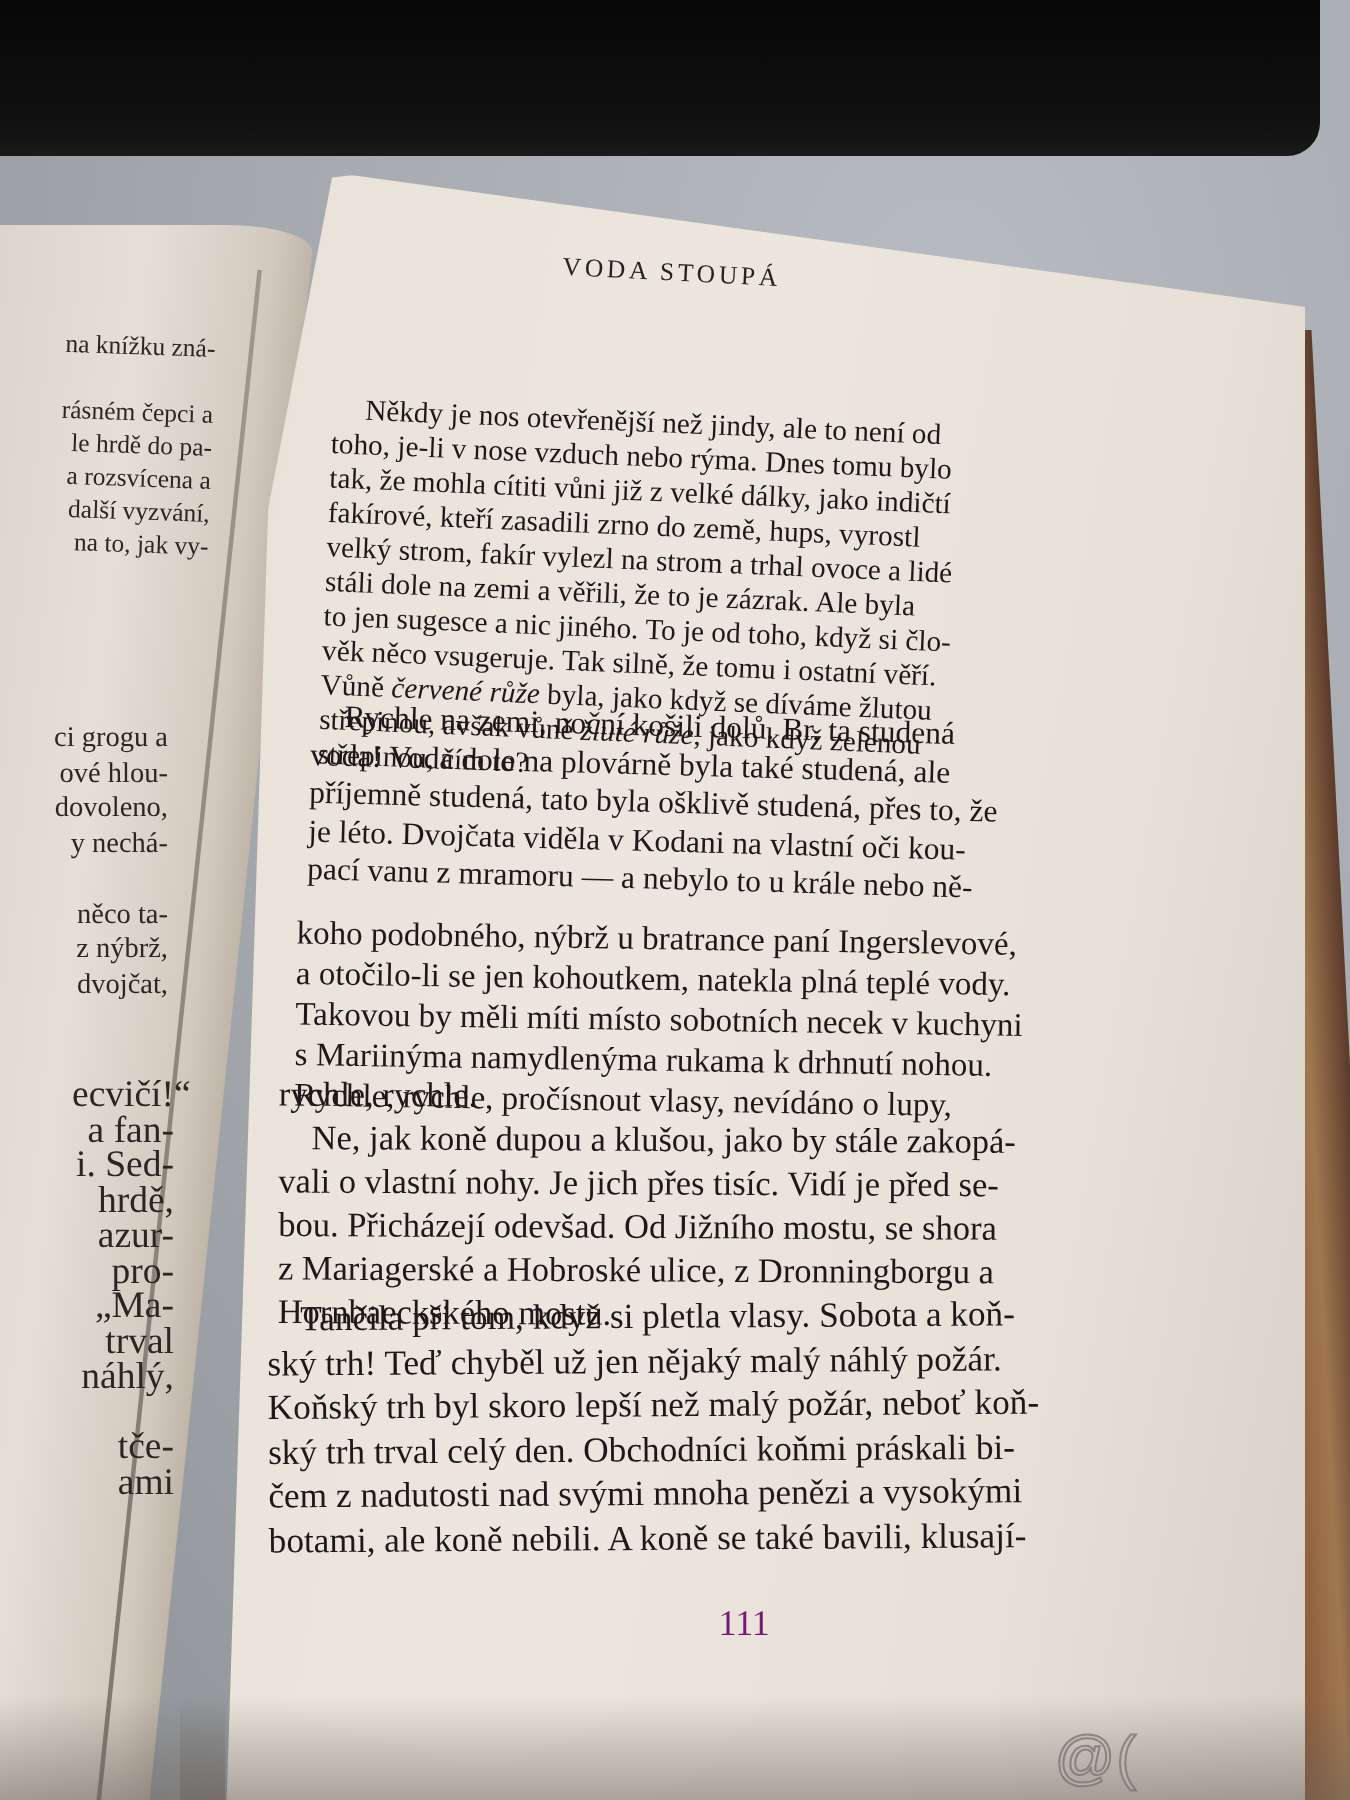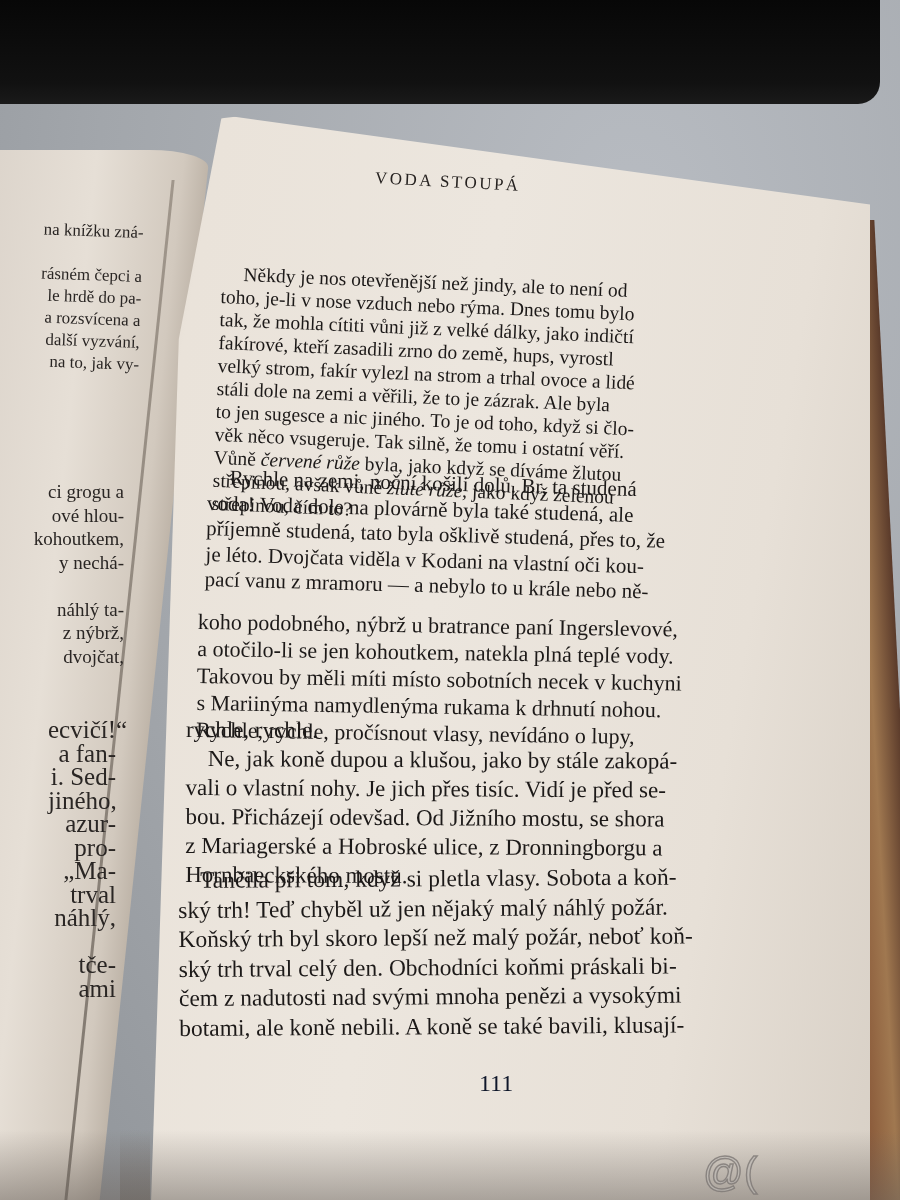--- a/index.html
+++ b/index.html
@@ -84,25 +84,25 @@
     .bottom-block {
       left: 178px; top: 866px; font-size: 23.5px; line-height: 29.5px;
       transform: rotate(-0.4deg); transform-origin: left top;
     }
     .indent { padding-left: 22px; }
     .left-frag {
       position: absolute; font-family: "Liberation Serif", serif;
       color: #2a2624; white-space: nowrap; text-align: right;
     }
     .left-top { left: 0; top: 222px; width: 144px; font-size: 17px; line-height: 22px; transform: rotate(2deg); transform-origin: right top;}
-    .left-mid { left: 16px; top: 480px; width: 108px; font-size: 19px; line-height: 23.5px; }
+    .left-mid { left: 4px; top: 480px; width: 108px; font-size: 19px; line-height: 23.5px; }
     .left-low { left: 0; top: 718px; width: 68px; font-size: 25px; line-height: 23.5px; margin-left: 48px; }
     .page-number {
       position: absolute; left: 479px; top: 1070px;
-      font-family: "Liberation Serif", serif; font-size: 24px; color: #0f172a;
+      font-family: "Liberation Serif", serif; font-size: 24px; color: #701a75;
     }
     .watermark {
       position: absolute; left: 703px; top: 1150px;
       font-family: "Liberation Sans", sans-serif; font-size: 40px;
       color: rgba(190,185,182,0.55);
       -webkit-text-stroke: 1.4px rgba(120,115,112,0.75);
       letter-spacing: 0.5px;
     }
     i { font-style: italic; }
   </style>
@@ -125,33 +125,33 @@
   <span class="line">rásném čepci a</span>
   <span class="line">le hrdě do pa-</span>
   <span class="line">a rozsvícena a</span>
   <span class="line">další vyzvání,</span>
   <span class="line">na to, jak vy-</span>
 </div>
 
 <div class="left-frag left-mid">
   <span class="line">ci grogu a</span>
   <span class="line">ové hlou-</span>
-  <span class="line">kohoutkem,</span>
+  <span class="line">dovoleno,</span>
   <span class="line">y nechá-</span>
   <span class="line">&nbsp;</span>
-  <span class="line">náhlý ta-</span>
+  <span class="line">něco ta-</span>
   <span class="line">z nýbrž,</span>
   <span class="line">dvojčat,</span>
 </div>
 
 <div class="left-frag left-low">
   <span class="line">ecvičí!“</span>
   <span class="line">a fan-</span>
   <span class="line">i. Sed-</span>
-  <span class="line">jiného,</span>
+  <span class="line">hrdě,</span>
   <span class="line">azur-</span>
   <span class="line">pro-</span>
   <span class="line">„Ma-</span>
   <span class="line">trval</span>
   <span class="line">náhlý,</span>
   <span class="line">&nbsp;</span>
   <span class="line">tče-</span>
   <span class="line">ami</span>
 </div>
 

